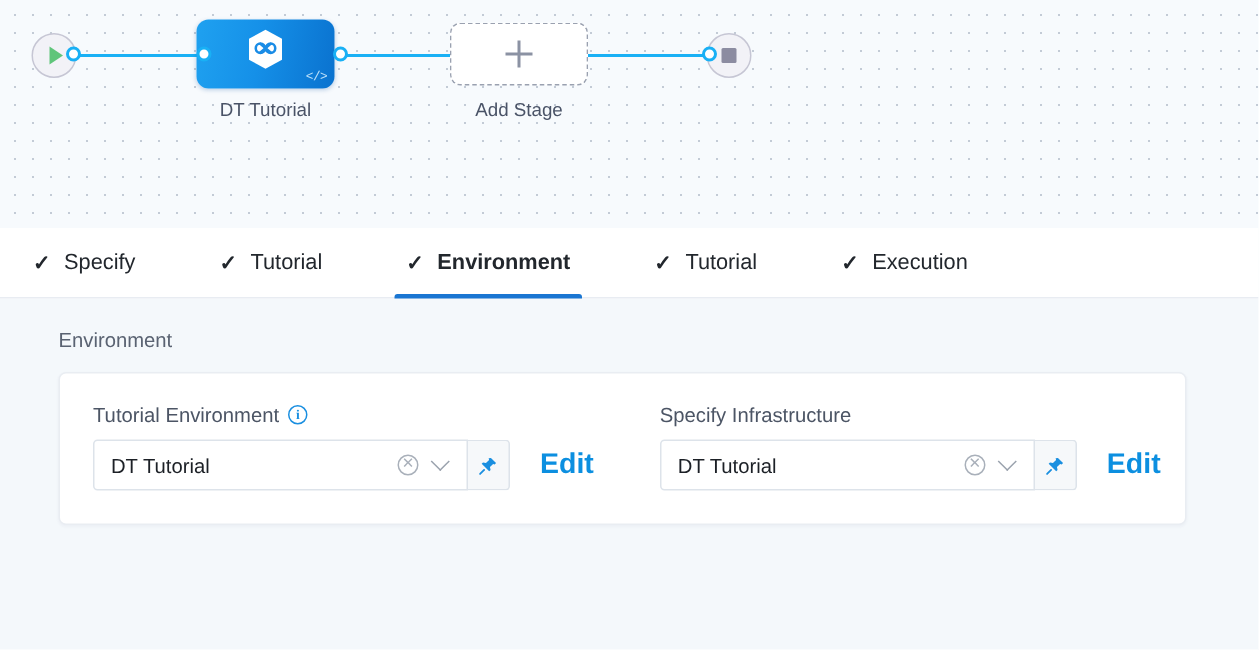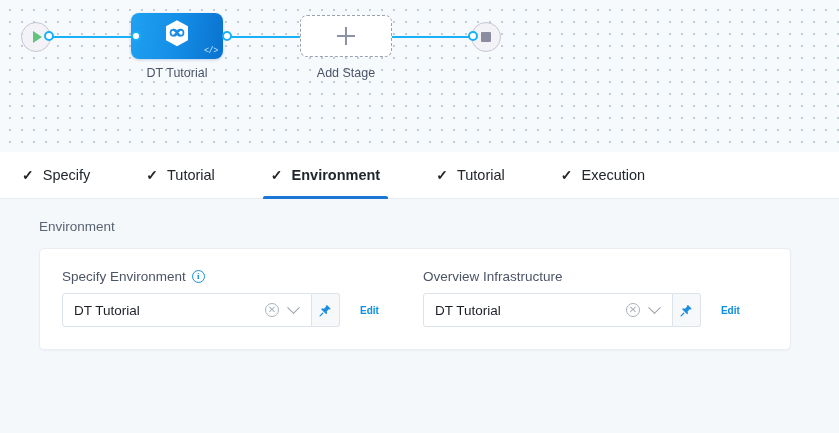--- a/index.html
+++ b/index.html
@@ -251,21 +251,21 @@
     width: 28px; height: 34px;
     border: 1px solid #dde3ea;
     border-left: none;
     border-radius: 0 3px 3px 0;
     background: #f6f8fa;
     display: flex; align-items: center; justify-content: center;
     cursor: pointer;
   }
   .edit-link {
     margin-left: 20px;
-    font-size: 10px;
+    font-size: 19px;
     font-weight: 700;
     color: #0c8fe0;
     cursor: pointer;
     text-align: center;
   }
 </style>
 </head>
 <body>
 
 <div class="canvas">
@@ -327,42 +327,42 @@
   </div>
 </div>
 
 <div class="content">
   <div class="section-label">Environment</div>
 
   <div class="card">
 
     <div class="field-group">
       <div class="field-label">
-        <span>Specify Environment</span>
+        <span>Tutorial Environment</span>
         <span class="info-icon">i</span>
       </div>
       <div class="field-row">
         <div class="select-box">
           <span class="select-value">DT Tutorial</span>
           <span class="clear-icon">✕</span>
           <span class="chevron-down"></span>
         </div>
         <div class="pin-btn">
           <svg width="13" height="13" viewBox="0 0 16 16">
             <path d="M10.2 1.6 l4.2 4.2 -1.1 1.1 -1.3 -0.4 -2.6 2.6 0.5 2.4 -1.1 1.1 -6.2 -6.2 1.1 -1.1 2.4 0.5 2.6 -2.6 -0.4 -1.3 z" fill="#1a8fe0"></path>
             <path d="M4.6 11.4 L1.3 14.7" stroke="#1a8fe0" stroke-width="1.5" stroke-linecap="round"></path>
           </svg>
         </div>
         <span class="edit-link">Edit</span>
       </div>
     </div>
 
     <div class="field-group">
       <div class="field-label">
-        <span>Overview Infrastructure</span>
+        <span>Specify Infrastructure</span>
       </div>
       <div class="field-row">
         <div class="select-box">
           <span class="select-value">DT Tutorial</span>
           <span class="clear-icon">✕</span>
           <span class="chevron-down"></span>
         </div>
         <div class="pin-btn">
           <svg width="13" height="13" viewBox="0 0 16 16">
             <path d="M10.2 1.6 l4.2 4.2 -1.1 1.1 -1.3 -0.4 -2.6 2.6 0.5 2.4 -1.1 1.1 -6.2 -6.2 1.1 -1.1 2.4 0.5 2.6 -2.6 -0.4 -1.3 z" fill="#1a8fe0"></path>

